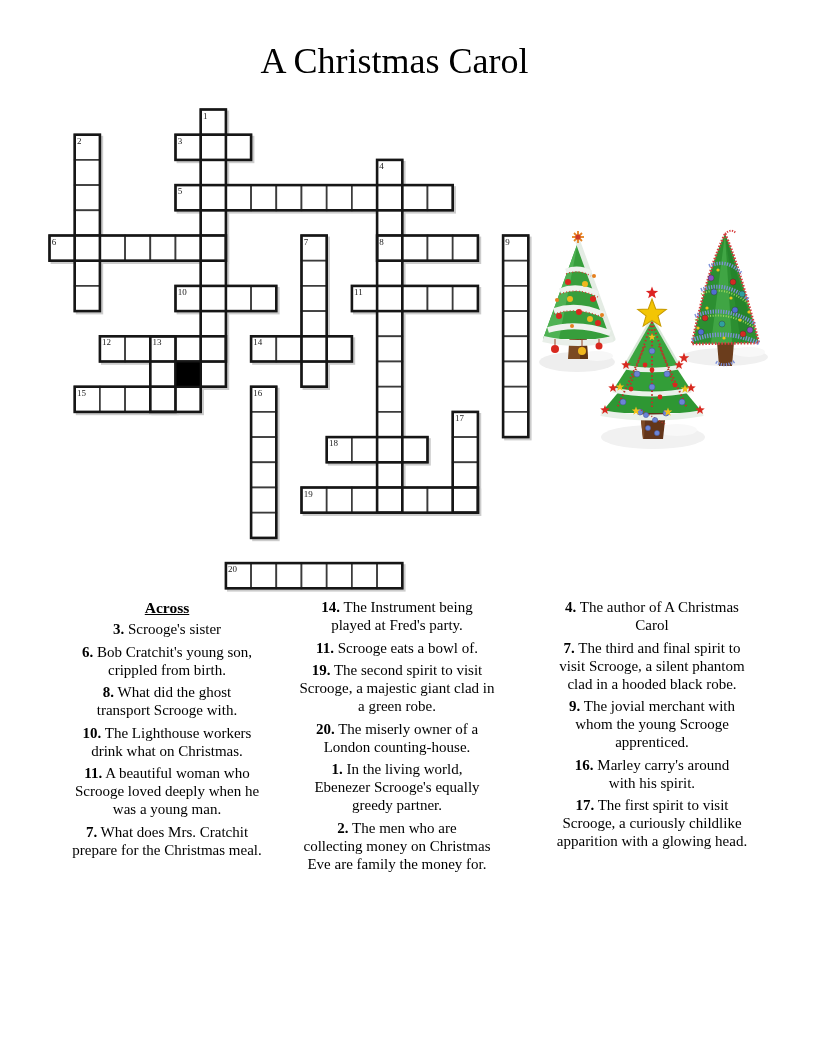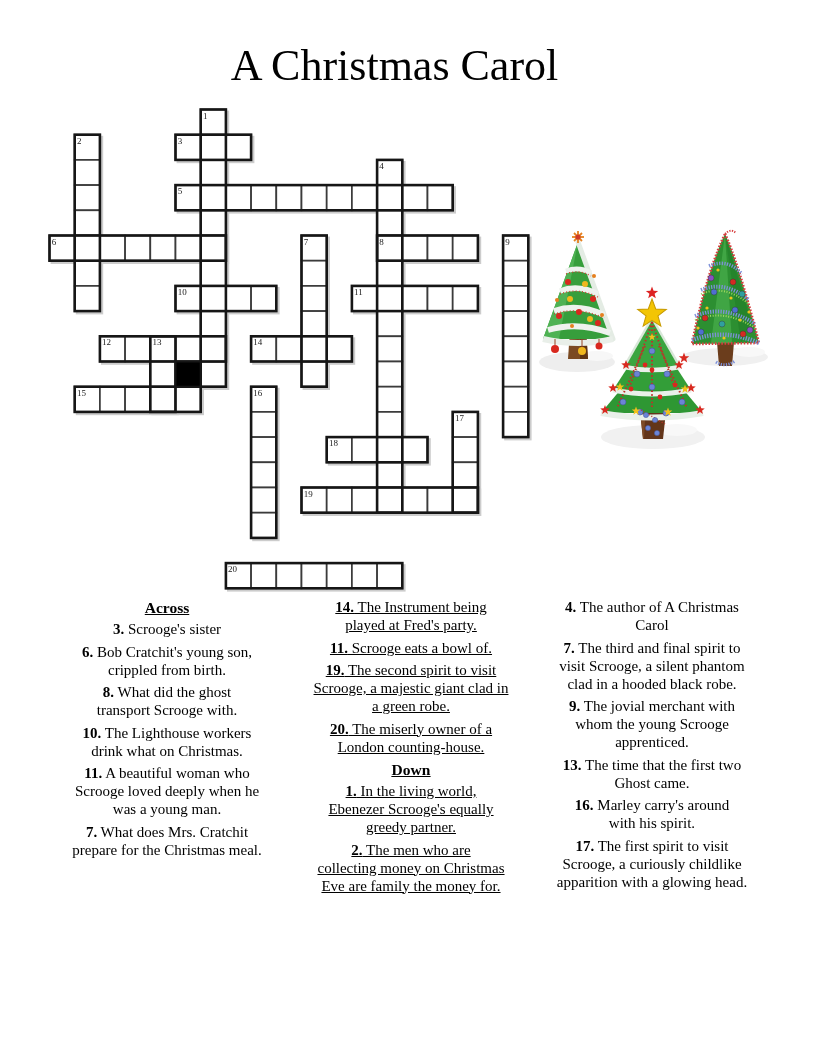--- a/index.html
+++ b/index.html
@@ -1,24 +1,24 @@
 <!DOCTYPE html>
 <html><head>
 <meta charset="utf-8">
 <style>
   html,body{margin:0;padding:0;background:#fff;}
   .page{position:relative;width:816px;height:1056px;background:#ffffff;overflow:hidden;
         font-family:"Liberation Serif",serif;color:#000;}
   .title{position:absolute;top:40px;left:0;width:789px;margin:0;text-align:center;
-         font-size:44px;font-weight:normal;line-height:1.2;font-family:"Liberation Serif",serif;}
+         font-size:36px;font-weight:normal;line-height:1.2;font-family:"Liberation Serif",serif;}
   #grid-svg{position:absolute;left:0;top:0;}
   #trees-svg{position:absolute;left:535px;top:226px;}
   .clues-col{position:absolute;top:598px;font-size:15px;line-height:18px;text-align:center;}
   #clue-col-1{left:48px;width:238px;}
-  #clue-col-2{left:291px;width:240px;text-decoration:underline;}
+  #clue-col-2{left:277px;width:240px;}
   #clue-col-3{left:533px;width:238px;}
   .clues-header{font-size:15.5px;font-weight:bold;text-decoration:underline;
                 line-height:20px;margin:0 0 2px 0;}
   .clue{margin:0 0 4.5px 0;}
   .clue .num{font-weight:bold;}
   .clue .txt{white-space:pre-line;}
 </style>
 </head>
 <body>
 
@@ -378,39 +378,36 @@
     </div>
   <div class="clues-col" id="clue-col-2">
       <p class="clue"><b class="num">14.</b><span class="txt"> The Instrument being
 played at Fred's party.</span></p>
       <p class="clue"><b class="num">11.</b><span class="txt"> Scrooge eats a bowl of.</span></p>
       <p class="clue"><b class="num">19.</b><span class="txt"> The second spirit to visit
 Scrooge, a majestic giant clad in
 a green robe.</span></p>
       <p class="clue"><b class="num">20.</b><span class="txt"> The miserly owner of a
 London counting-house.</span></p>
-      <div class="clues-header">Down</div>
       <p class="clue"><b class="num">1.</b><span class="txt"> In the living world,
 Ebenezer Scrooge's equally
 greedy partner.</span></p>
       <p class="clue"><b class="num">2.</b><span class="txt"> The men who are
 collecting money on Christmas
 Eve are family the money for.</span></p>
     </div>
   <div class="clues-col" id="clue-col-3">
       <p class="clue"><b class="num">4.</b><span class="txt"> The author of A Christmas
 Carol</span></p>
       <p class="clue"><b class="num">7.</b><span class="txt"> The third and final spirit to
 visit Scrooge, a silent phantom
 clad in a hooded black robe.</span></p>
       <p class="clue"><b class="num">9.</b><span class="txt"> The jovial merchant with
 whom the young Scrooge
 apprenticed.</span></p>
-      <p class="clue"><b class="num">13.</b><span class="txt"> The time that the first two
-Ghost came.</span></p>
       <p class="clue"><b class="num">16.</b><span class="txt"> Marley carry's around
 with his spirit.</span></p>
       <p class="clue"><b class="num">17.</b><span class="txt"> The first spirit to visit
 Scrooge, a curiously childlike
 apparition with a glowing head.</span></p>
     </div>
 
 </div>
 
 </body></html>

